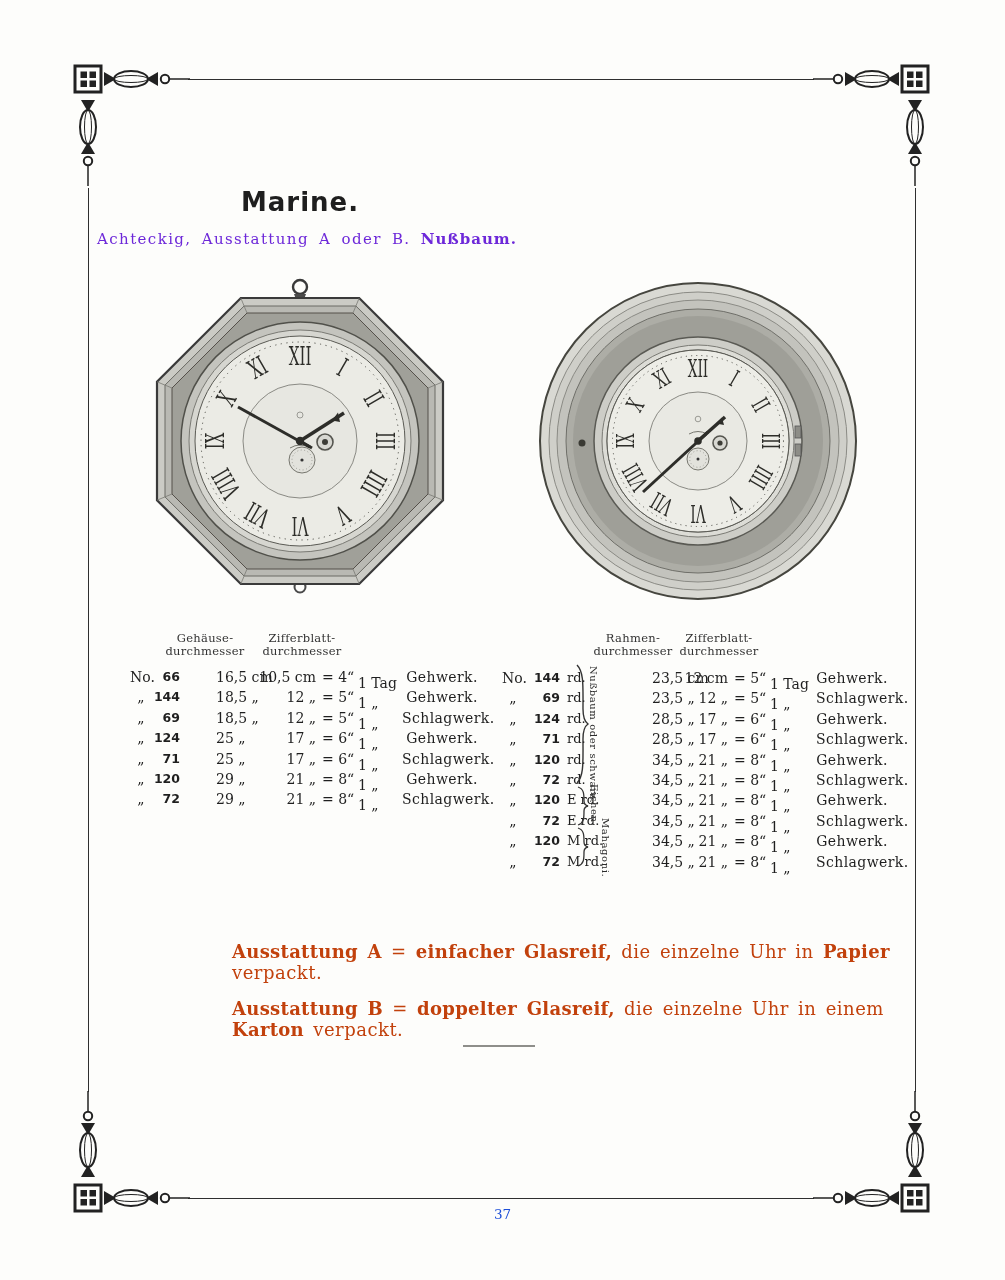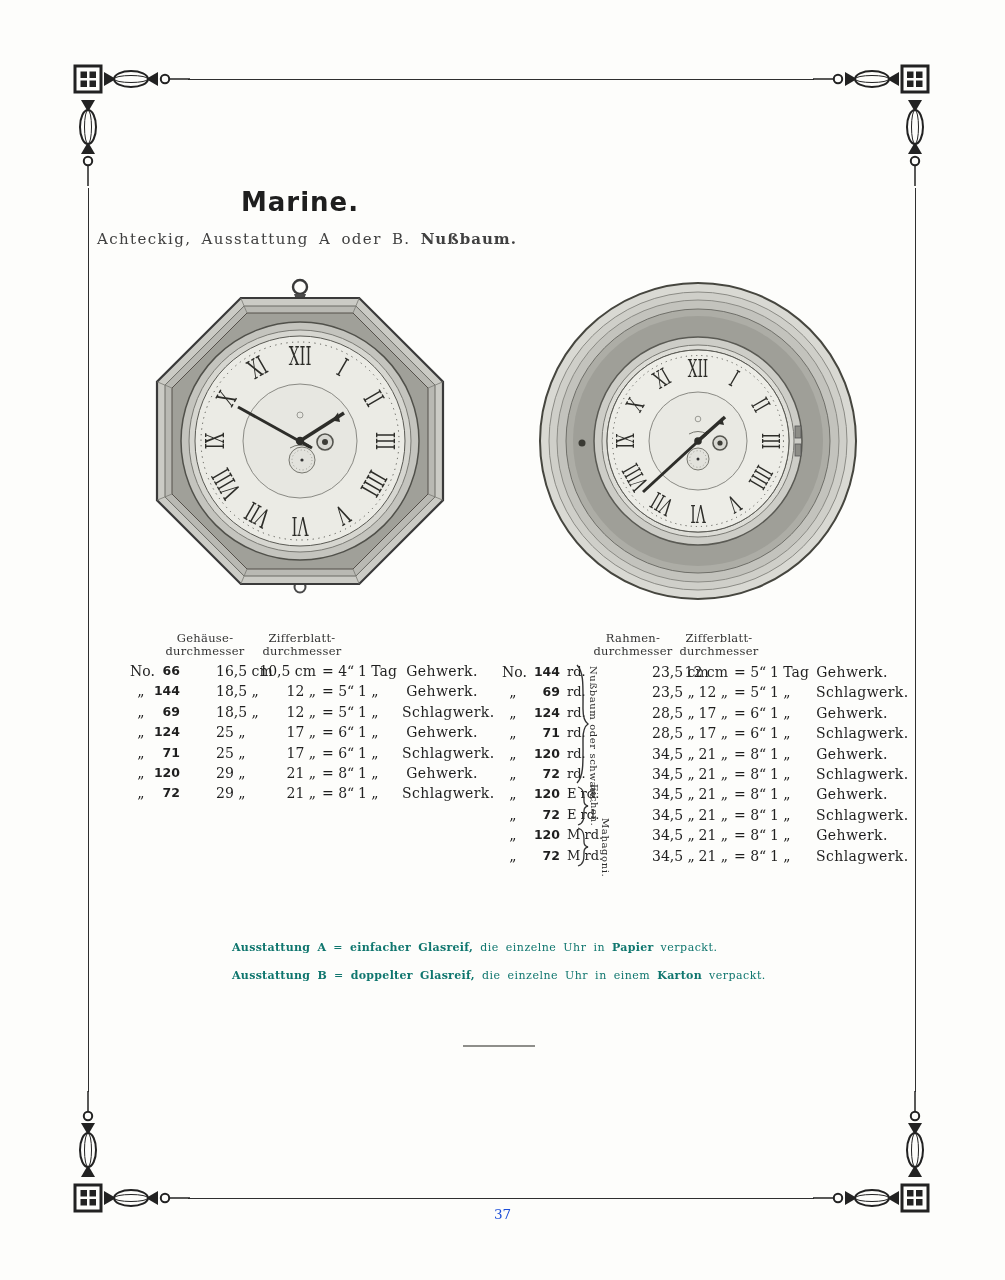--- a/index.html
+++ b/index.html
@@ -15,53 +15,53 @@
   .corner.tr svg{transform:scaleX(-1);}
   .corner.bl svg{transform:scaleY(-1);}
   .corner.br svg{transform:scale(-1,-1);}
   
   .sec-title{
     position:absolute;width:370px;text-align:center;
     font-family:"DejaVu Sans",sans-serif;font-weight:bold;
     font-size:26px;letter-spacing:1px;color:#1e1e1e;
   }
   .sec-sub{
-    position:absolute;width:420px;
-    font-size:15px;letter-spacing:1.4px;word-spacing:4px;color:#404040;
+    position:absolute;width:420px;text-align:center;
+    font-size:15px;letter-spacing:1.4px;word-spacing:4px;color:#6d28d9;
   }
   .sec-sub b{letter-spacing:1px;}
   
   .spec-table{position:absolute;}
   .thead{
     position:absolute;text-align:center;font-size:11.5px;
     line-height:13px;color:#333;letter-spacing:0.3px;
   }
   .rows{position:absolute;left:0;}
   .trow{display:grid;height:20.4px;line-height:20.4px;align-items:center;}
   .marine-rows .trow{grid-template-columns:22px 28px 60px 76px 38px 48px 80px;}
   .france-rows .trow{grid-template-columns:22px 36px 32px 24px 50px 62px 38px 50px 72px;}
   .trow span{font-size:14px;white-space:nowrap;color:#1f1f1f;}
   .c-pre{text-align:center;}
   .c-num{text-align:right;font-family:"DejaVu Sans",sans-serif;font-weight:bold;font-size:12.5px !important;}
   .c-suf{text-align:left;padding-left:7px;font-size:13px !important;}
   .c-d1{text-align:center;padding-left:36px;}
   .c-d2a{text-align:right;}
   .c-d2b{text-align:left;padding-left:6px;}
-  .c-days{text-align:left;padding-left:4px;}
+  .c-days{text-align:left;padding-left:4px;margin-top:12px;}
   .c-werk{text-align:center;letter-spacing:0.4px;}
   
   .brace{position:absolute;}
   .vtext{
     position:absolute;writing-mode:vertical-rl;text-orientation:mixed;
     font-size:10px;letter-spacing:0.6px;color:#2c2c2c;white-space:nowrap;
   }
   
   .notes{position:absolute;left:232px;top:941px;width:660px;}
-  .note-line{font-size:11px;letter-spacing:0.5px;word-spacing:3px;
-    margin-bottom:15px;color:#0f766e;}
+  .note-line{font-size:18px;letter-spacing:0.5px;word-spacing:3px;
+    margin-bottom:15px;color:#c2410c;}
   .note-line b{letter-spacing:0.3px;}
   .divider{position:absolute;left:463px;top:1045px;width:72px;height:2px;background:#8e8e8a;}
   .pagenum{position:absolute;left:0;top:1206px;width:100%;text-align:center;
     font-size:13.5px;color:#1d4ed8;}
   
   .clock{position:absolute;}
   .numeral{font-family:"DejaVu Serif",serif;fill:#2d2d29;}
 </style>
 </head>
 <body>

